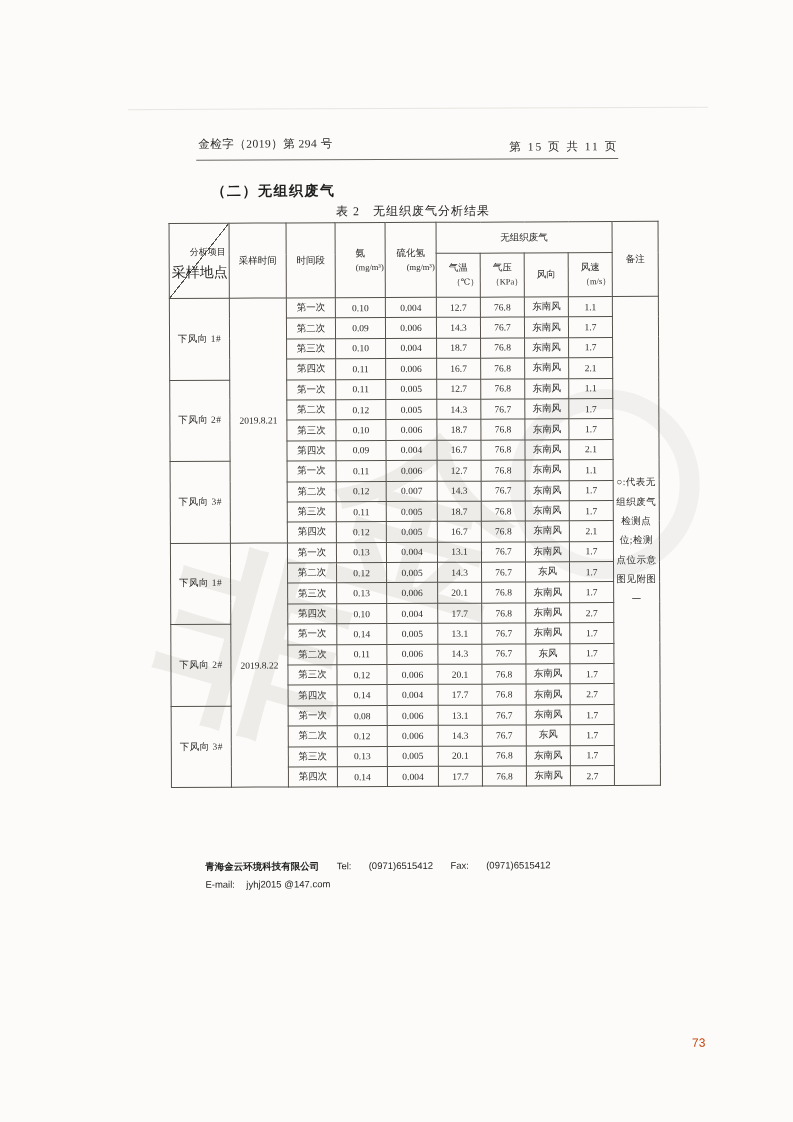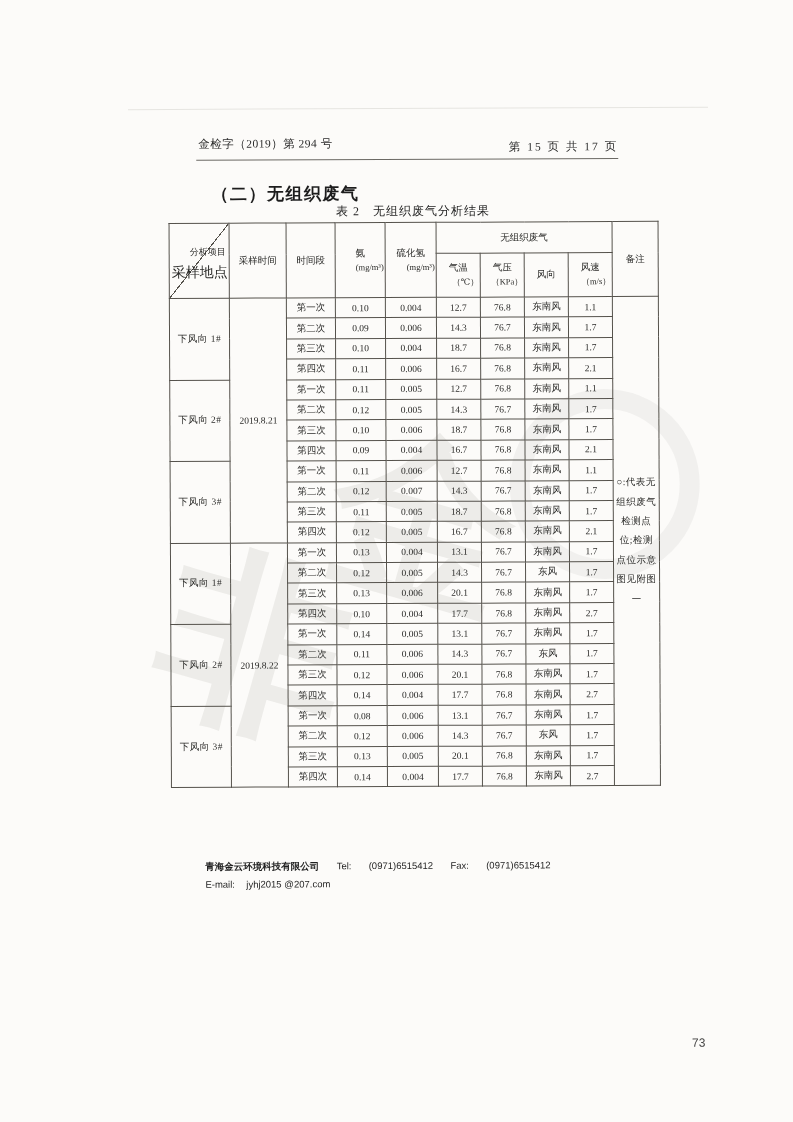--- a/index.html
+++ b/index.html
@@ -11,21 +11,21 @@
   }
   .page{position:absolute;inset:0;transform:rotate(-0.25deg);}
   
   .scan-line{position:absolute;left:130px;top:108px;width:580px;height:1px;background:#e6e5e1;}
   
   .doc-header{position:absolute;left:198px;top:138px;width:422px;height:22px;font-size:11.5px;}
   .doc-header .left{position:absolute;left:2px;bottom:9px;letter-spacing:0.5px;font-weight:400;color:#2b2b2b;}
   .doc-header .right{position:absolute;right:0;bottom:5px;letter-spacing:2px;color:#2b2b2b;}
   .doc-header .rule{position:absolute;left:0;bottom:0;width:100%;height:1px;background:#6b6964;}
   
-  .section-heading{position:absolute;left:213px;top:182px;font-size:17px;font-weight:bold;letter-spacing:1.5px;color:#1d1d1d;}
+  .section-heading{position:absolute;left:213px;top:182px;font-size:14px;font-weight:bold;letter-spacing:1.5px;color:#1d1d1d;}
   
   .table-caption{position:absolute;left:170px;top:203px;width:489px;text-align:center;font-size:12px;letter-spacing:1px;color:#222;}
   
   .wm{position:absolute;color:rgba(150,148,145,0.14);font-weight:bold;pointer-events:none;font-family:"Liberation Sans",sans-serif;}
   .wm-ring{position:absolute;width:150px;height:150px;border:20px solid rgba(150,148,145,0.10);border-radius:50%;pointer-events:none;}
   
   table.results{
     position:absolute;left:170px;top:222px;width:489px;
     border-collapse:collapse;table-layout:fixed;
     font-size:9.5px;color:#2a2a28;
@@ -44,32 +44,32 @@
   th.corner .diag{position:absolute;left:0;top:0;width:100%;height:100%;
     background:linear-gradient(to bottom right,transparent calc(50% - 0.5px),#55524c calc(50% - 0.5px),#55524c calc(50% + 0.5px),transparent calc(50% + 0.5px));}
   th.corner .ct{position:absolute;right:3px;top:22px;font-size:9px;font-family:Liberation Mono, monospace;}
   th.corner .cb{position:absolute;left:2px;bottom:16px;font-size:14px;}
   td.remark-cell{font-size:9.5px;line-height:2.05;padding:2px 1px;letter-spacing:0.5px;}
   td.loc-cell{letter-spacing:0.5px;}
   
   .doc-footer{position:absolute;left:204px;top:857px;font-family:"Liberation Sans","DejaVu Sans",sans-serif;font-size:9.5px;color:#1f1f1f;line-height:1.85;}
   .doc-footer .company{font-weight:bold;}
   .doc-footer .gap{display:inline-block;width:12px;}
-  .page-number{position:absolute;left:690px;top:1037px;font-family:"Liberation Sans",sans-serif;font-size:12px;color:#404040;}
+  .page-number{position:absolute;left:690px;top:1037px;font-family:"Liberation Sans",sans-serif;font-size:12px;color:#c2410c;}
 </style>
 </head>
 <body>
 
 <div class="page">
 
   <div class="scan-line"></div>
 
   <div class="doc-header">
     <span class="left">金检字（2019）第 294 号</span>
-    <span class="right">第 15 页 共 17 页</span>
+    <span class="right">第 15 页 共 11 页</span>
     <div class="rule"></div>
   </div>
 
   <div class="section-heading">（二）无组织废气</div>
 
   <div class="wm" style="left:160px;top:520px;font-size:190px;transform:rotate(16deg);">非</div>
   <div class="wm" style="left:330px;top:400px;font-size:185px;transform:rotate(16deg);">金</div>
   <div class="wm-ring" style="left:510px;top:390px;"></div>
 
   <div class="table-caption">表 2　无组织废气分析结果</div>
@@ -370,19 +370,19 @@
       <span class="gap"></span>
       <span>(0971)6515412</span>
       <span class="gap"></span>
       <span>Fax:</span>
       <span class="gap"></span>
       <span>(0971)6515412</span>
     </div>
     <div>
       <span>E-mail:</span>
       <span class="gap" style="width:6px"></span>
-      <span>jyhj2015 @207.com</span>
+      <span>jyhj2015 @147.com</span>
     </div>
   </div>
 
   <div class="page-number">73</div>
 
 </div>
 
 </body></html>

